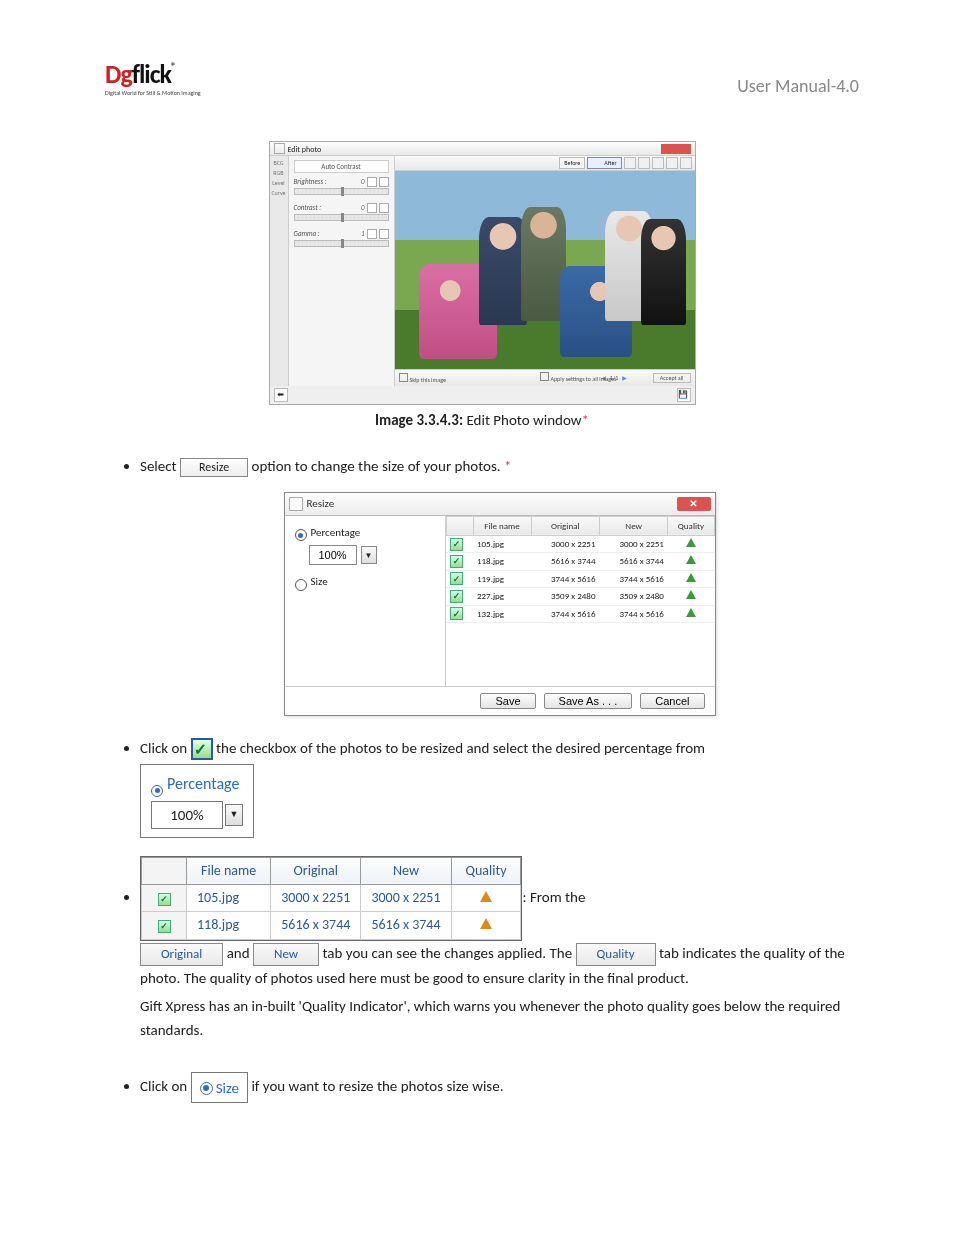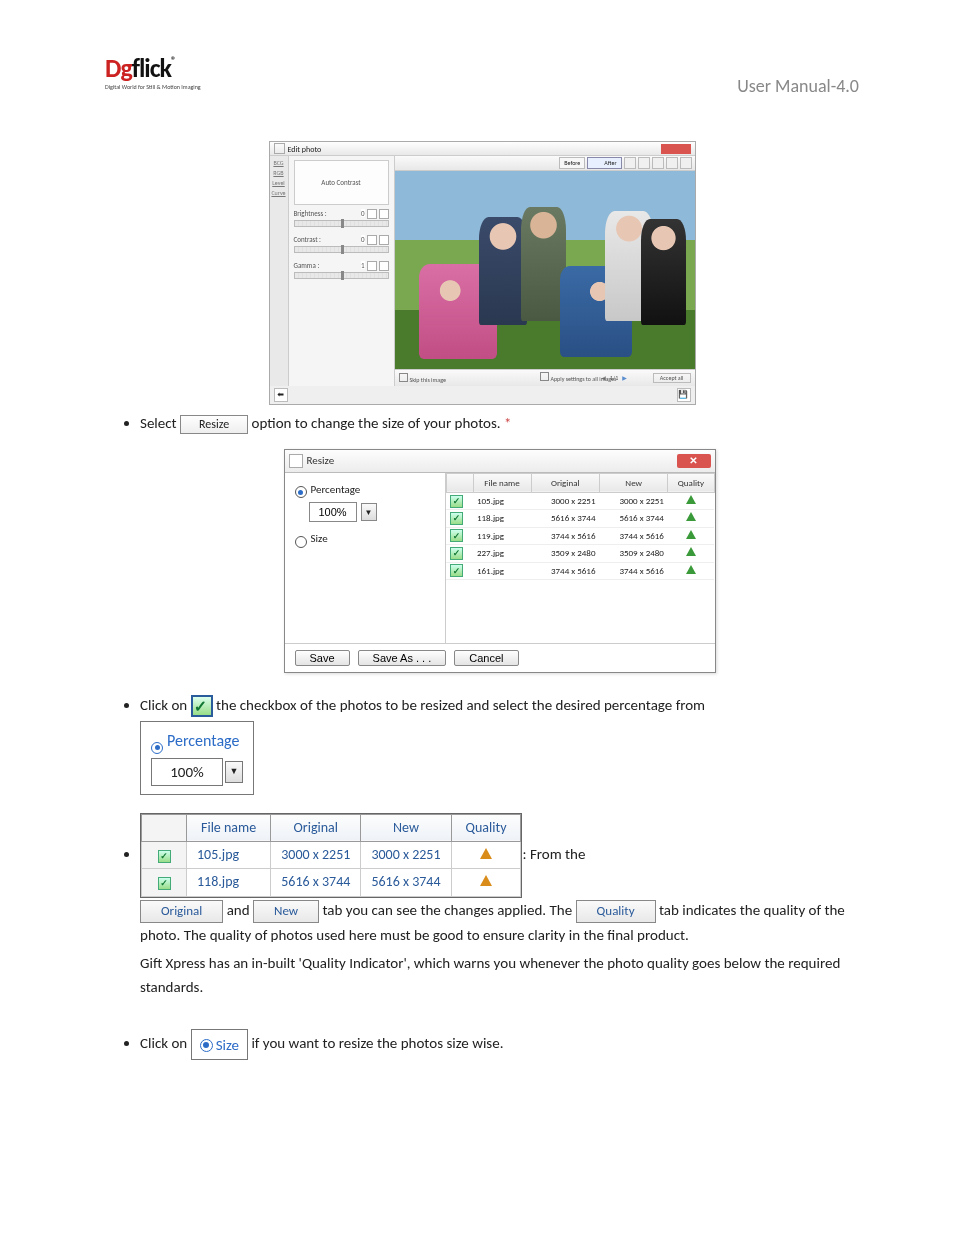--- a/index.html
+++ b/index.html
@@ -10,21 +10,21 @@
     background: #fff;
     width: 954px;
   }
   .page {
     padding: 55px 95px 80px 105px;
     position: relative;
   }
   .header-row {
     display: flex;
     justify-content: space-between;
-    align-items: flex-start;
+    align-items: flex-end;
     margin-bottom: 20px;
   }
   .logo {
     display: flex;
     flex-direction: column;
     align-items: flex-start;
   }
   .logo-main {
     font-weight: 900;
     font-size: 26px;
@@ -68,24 +68,24 @@
     background: linear-gradient(#fefefe,#e8e8e8);
     border-bottom: 1px solid #ccc;
     padding: 1px 4px;
     display: flex;
     align-items: center;
     gap: 3px;
   }
   .win-dot { width:9px; height:9px; border:1px solid #aaa; display:inline-block;}
   .editwin-body { display:flex; height: 230px; }
   .editwin-side { width: 18px; background:#e9e9e9; border-right:1px solid #ccc; font-size:6px; color:#777; padding-top:2px;}
-  .editwin-side div{padding:1px 1px;text-decoration:underline;}
+  .editwin-side div{padding:1px 1px;}
   .editwin-panel { width: 95px; background:#f5f5f5; border-right:1px solid #ccc; padding:4px 5px; font-size:7px; color:#555;}
-  .editwin-panel .ptitle{border:1px solid #ccc; text-align:center; padding:17px 0; margin-bottom:4px; background:#fdfdfd;}
-  .slider-row{margin:4px 0 8px 0;}
+  .editwin-panel .ptitle{border:1px solid #ccc; text-align:center; padding:1px 0; margin-bottom:4px; background:#fdfdfd;}
+  .slider-row{margin:4px 0 8px 0;font-style:italic;}
   .slider-row .lbl{display:flex; justify-content:space-between;}
   .slider-row .track{height:5px; border:1px solid #bbb; background:repeating-linear-gradient(90deg,#e8e8e8 0 3px,#e0e0e0 3px 4px); margin-top:1px; position:relative;}
   .slider-row .thumb{position:absolute; left:50%; top:-2px; width:3px; height:9px; background:#888;}
   .slider-icons{display:flex; gap:2px;}
   .slider-icons span{width:8px;height:8px;border:1px solid #aaa;display:inline-block;background:#fff;}
   .editwin-main{flex:1; background:#f2f2f2; position:relative; display:flex; flex-direction:column;}
   .editwin-toolbar{height:14px; background:linear-gradient(#fafafa,#e8e8e8); border-bottom:1px solid #ccc; display:flex; align-items:center; justify-content:flex-end; gap:2px; padding:0 3px;}
   .editwin-toolbar .btn{border:1px solid #bbb; height:10px; font-size:6px; padding:0 4px; display:flex; align-items:center; background:#f7f7f7;}
   .editwin-toolbar .ico{width:10px;height:10px;border:1px solid #bbb;background:#f0f0f0;}
   .photo-area{flex:1; background:#2a5a2c; margin:0; position:relative; overflow:hidden;}
@@ -121,21 +121,21 @@
   .pct-row{margin-left:14px; display:flex; align-items:center; gap:4px; margin-bottom:8px;}
   .pct-row input{width:42px; text-align:center; font-size:11px; border:1px solid #888; height:16px;}
   .pct-row .dd{border:1px solid #888; width:14px; height:16px; display:flex;align-items:center;justify-content:center;font-size:8px;background:linear-gradient(#fafafa,#ddd);}
   .resize-right{flex:1; border-left:1px solid #ccc;}
   table.files{width:100%; border-collapse:collapse; font-size:9px;}
   table.files th{background:linear-gradient(#fafafa,#e8e8e8); border:1px solid #ccc; padding:2px 4px; font-weight:normal; color:#333;}
   table.files td{border-bottom:1px solid #eee; padding:1px 4px; color:#222;}
   .chk-green{width:11px;height:11px;border:1px solid #4a7; background:linear-gradient(#cfe,#9d8); display:inline-flex;align-items:center;justify-content:center;color:#173;font-weight:bold;font-size:9px;}
   .tri-green{width:0;height:0;border-left:5px solid transparent;border-right:5px solid transparent;border-bottom:9px solid #3a9a3a;display:inline-block;}
   .tri-orange{width:0;height:0;border-left:6px solid transparent;border-right:6px solid transparent;border-bottom:11px solid #d98c1a;display:inline-block; position:relative;}
-  .dlg-buttons{display:flex; gap:8px; padding:6px 10px; border-top:1px solid #ccc;}
+  .dlg-buttons{display:flex; justify-content:flex-end; gap:8px; padding:6px 10px; border-top:1px solid #ccc;}
   .dlg-buttons button{font-size:11px; padding:1px 14px; border:1px solid #888; background:linear-gradient(#fefefe,#e4e4e4); border-radius:2px;}
 
   
   .chk-icon{display:inline-block;width:18px;height:18px;border:2px solid #2a5c9c;vertical-align:middle;position:relative;background:linear-gradient(#dfe,#9d8);}
   .chk-icon::after{content:"✓";position:absolute;left:1px;top:-3px;font-size:16px;color:#173;font-weight:bold;}
 
   
   .pct-tab{display:inline-block; border:1px solid #777; padding:6px 10px 8px 10px; vertical-align:bottom; margin-left:0; background:#fff;}
   .pct-tab .radio .r{border-color:#2c6cc7;}
   .pct-tab .label{color:#2c6cc7; font-size:16px;}
@@ -264,20 +264,23 @@
             <span class="btn" style="border:1px solid #bbb;padding:0 6px;margin-left:20px;">Accept all</span>
           </div>
         </div>
       </div>
       <div class="editwin-footer">
         <span class="ico">⬅</span>
         <span class="ico">💾</span>
       </div>
     </div>
   </div>
+  <div class="caption">
+    <b>Image 3.3.4.3:</b><span> Edit Photo window</span><span class="red-star">*</span>
+  </div>
 
   <ul class="doc">
     <li>
       <span>Select </span><span class="inline-chip">Resize</span><span> option to change the size of your photos.  </span><span class="red-star">*</span>
 
       
       <div style="height:14px;"></div>
       <div class="resize-dlg">
         <div class="resize-titlebar">
           <span style="width:12px;height:12px;border:1px solid #aaa;background:#fff;margin-right:4px;"></span>
@@ -333,21 +336,21 @@
                   </tr>
               <tr>
                     <td><span class="chk-green">✓</span></td>
                     <td>227.jpg</td>
                     <td style="text-align:right;">3509 x 2480</td>
                     <td style="text-align:right;">3509 x 2480</td>
                     <td style="text-align:center;"><span class="tri-green"></span></td>
                   </tr>
               <tr>
                     <td><span class="chk-green">✓</span></td>
-                    <td>161.jpg</td>
+                    <td>132.jpg</td>
                     <td style="text-align:right;">3744 x 5616</td>
                     <td style="text-align:right;">3744 x 5616</td>
                     <td style="text-align:center;"><span class="tri-green"></span></td>
                   </tr>
             </tbody>
               </table>
           </div>
         </div>
         <div class="dlg-buttons">
           <button>Save</button>

